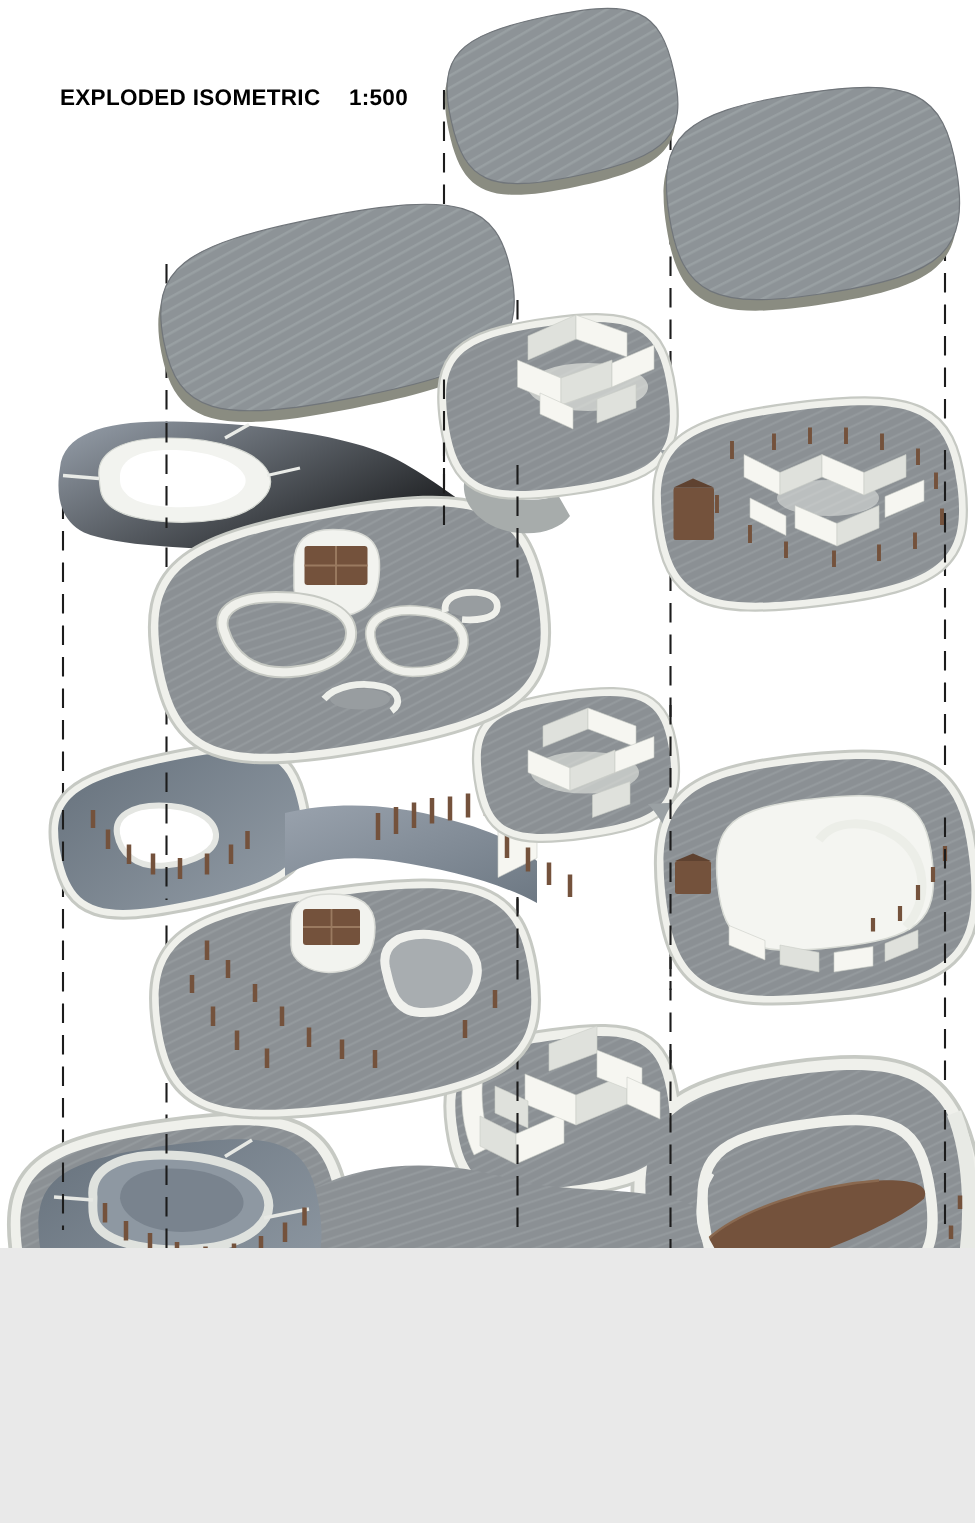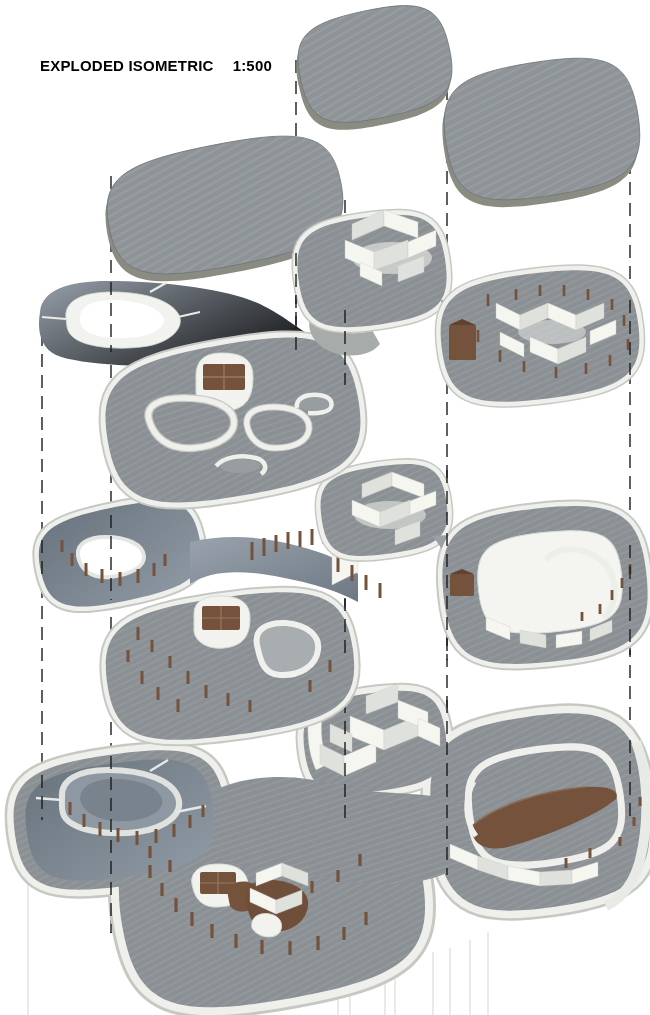--- a/index.html
+++ b/index.html
@@ -3,21 +3,21 @@
 <meta charset="utf-8">
 <style>
   :root{
     --background:#ffffff; --title-text:#000000;
     --roof-surface:#8d9397; --roof-edge:#8a8c81;
     --wall-white:#eff0eb; --wall-shadow:#c6c9c3;
     --floor-gray:#8b9094; --deck-blue:#76818d;
     --timber-brown:#74523c; --dash-line:#1c1c1c; --faint-line:#d9dad7;
   }
   html,body{margin:0;padding:0;background:#e9e9e9;}
-  .page{position:relative;width:650px;height:1015px;background:var(--background,#fff);
+  .page{position:relative;width:650px;height:832px;background:var(--background,#fff);
         overflow:hidden;font-family:"Liberation Sans",sans-serif;}
   .title{position:absolute;left:40px;top:57px;display:flex;gap:19px;
          font-weight:800;font-size:15px;letter-spacing:.2px;color:var(--title-text,#000);z-index:5;}
   svg{position:absolute;left:0;top:0;}
   .dashL{stroke:var(--dash-line,#1c1c1c);stroke-width:1.4;stroke-dasharray:13 8;fill:none;}
   .faintL{stroke:var(--faint-line,#d9dad7);stroke-width:1.1;fill:none;}
   .rimS{stroke:var(--wall-shadow,#c6c9c3);fill:none;stroke-linejoin:round;}
   .rimW{stroke:var(--wall-white,#eff0eb);fill:none;stroke-linejoin:round;}
   .floorF{fill:url(#floorHatch);}
   .roofF{fill:url(#roofHatch);stroke:#70757a;stroke-width:.8;}

